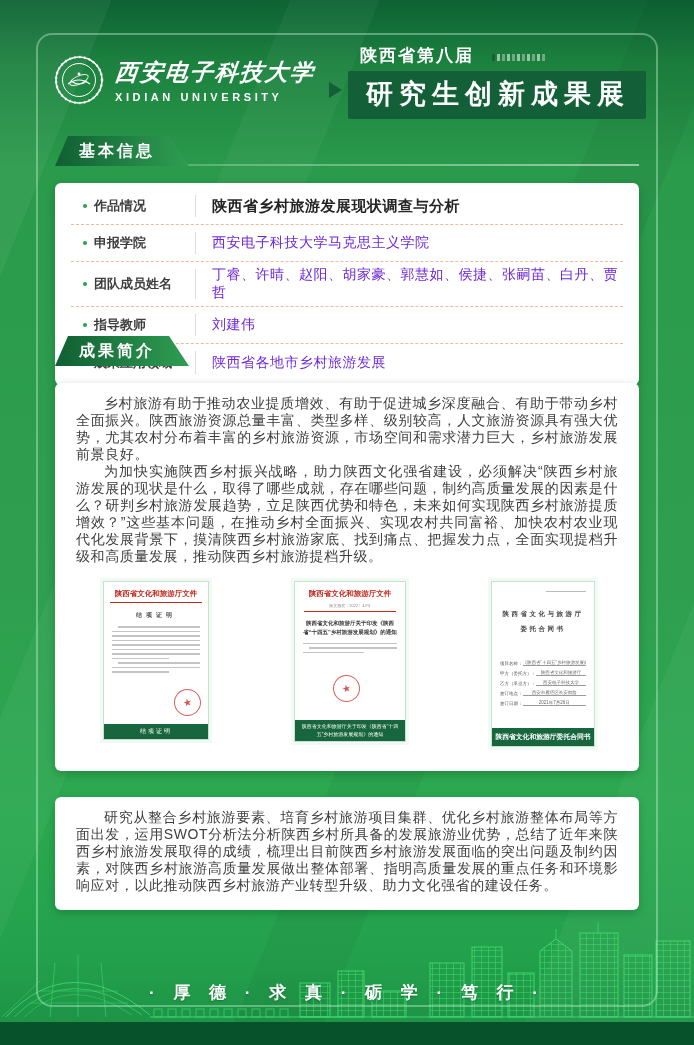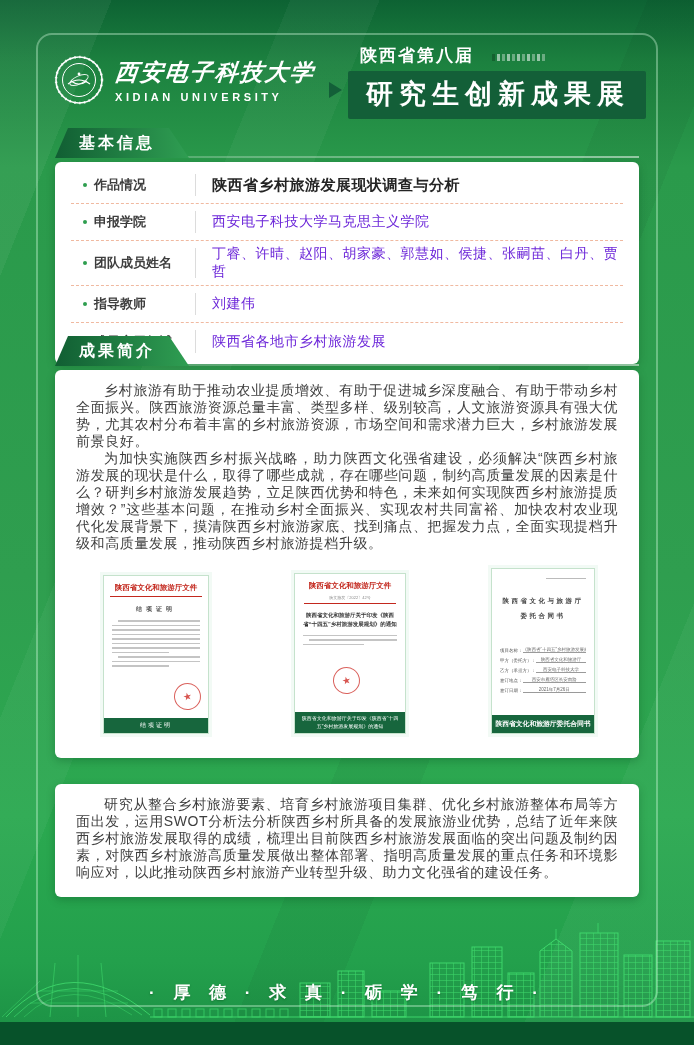--- a/index.html
+++ b/index.html
@@ -39,50 +39,50 @@
     margin-top:4px; background:#135f38; color:#fff; font-size:27px; font-weight:bold;
     letter-spacing:6px; padding:5px 16px 7px 18px; border-radius:2px; position:relative; white-space:nowrap;
   }
   .title-arrow {
     position:absolute; left:-19px; top:11px; width:0; height:0;
     border-top:8px solid transparent; border-bottom:8px solid transparent; border-left:13px solid #135f38;
   }
 
   
   .section { position:absolute; left:55px; width:584px; z-index:5; }
-  .sec-basic { top:128px; } .sec-summary { top:336px; } .sec-innov { top:780px; }
+  .sec-basic { top:136px; } .sec-summary { top:336px; } .sec-innov { top:780px; }
   .tab-row { position:relative; height:30px; }
   .tab-line { position:absolute; left:6px; right:0; bottom:0px; height:2px; background:linear-gradient(90deg, rgba(255,255,255,0.15), rgba(255,255,255,0.5)); }
   .tab {
     position:relative; display:inline-block; height:30px; line-height:30px;
     padding:0 34px 0 24px; color:#fff; font-size:16px; font-weight:bold; letter-spacing:3px;
     background:linear-gradient(90deg,#115e33,#2f9e52);
     clip-path:polygon(13px 0, calc(100% - 20px) 0, 100% 100%, 0 100%);
   }
   .card {
-    background:#fff; border-radius:6px; margin-top:4px;
+    background:#fff; border-radius:6px; margin-top:17px;
     box-shadow:0 3px 8px rgba(0,60,25,0.28);
   }
 
   
   .info-table { padding:5px 16px 4px 16px; }
   .row { display:flex; align-items:center; min-height:37px; border-bottom:1px dashed #f0b9a0; }
   .row:last-child { border-bottom:none; }
   .row-label { width:124px; display:flex; align-items:center; gap:7px; font-size:13px; font-weight:bold; color:#3d3d3d; padding-left:12px; flex:0 0 auto; }
   .row-label::before { content:''; width:4px; height:4px; border-radius:50%; background:#2e9e4f; flex:0 0 auto; }
   .row-sep { width:1px; align-self:stretch; background:#dcdcdc; margin:7px 16px 7px 0; flex:0 0 auto; }
   .row-value { font-size:14px; color:#6d28d9; letter-spacing:0.5px; padding:4px 0; }
   .row:first-child .row-value { font-weight:bold; color:#242424; font-size:15px; }
 
   
   .body-text { padding:12px 21px 8px 21px; }
   .body-text p { text-indent:2em; font-size:14px; line-height:17px; color:#3e3e3e; letter-spacing:0.6px; text-align:justify; }
 
   
-  .docs { display:flex; justify-content:space-between; padding:8px 44px 24px 48px; align-items:flex-end; }
+  .docs { display:flex; justify-content:space-between; padding:8px 44px 24px 48px; align-items:flex-start; }
   .doc-fig { background:#fff; border:1px solid #c5e2cc; display:flex; flex-direction:column; box-shadow:0 0 0 3px rgba(230,245,235,0.5); }
   .doc-page { position:relative; background:#fff; overflow:hidden; }
   .doc-caption { background:#17663d; color:#fff; text-align:center; padding:3px 2px; }
 
   .doc1 { width:106px; } .doc1 .doc-page { height:142px; padding:7px 6px; }
   .doc2 { width:112px; } .doc2 .doc-page { height:138px; padding:7px 6px; }
   .doc3 { width:104px; } .doc3 .doc-page { height:146px; padding:6px 7px; }
 
   .doc-red-title { color:#c3281e; font-weight:bold; font-size:7.5px; text-align:center; white-space:nowrap; border-bottom:1px solid #c3281e; padding-bottom:3px; }
   .doc2 .doc-red-title { border-bottom:none; padding-bottom:1px; }

